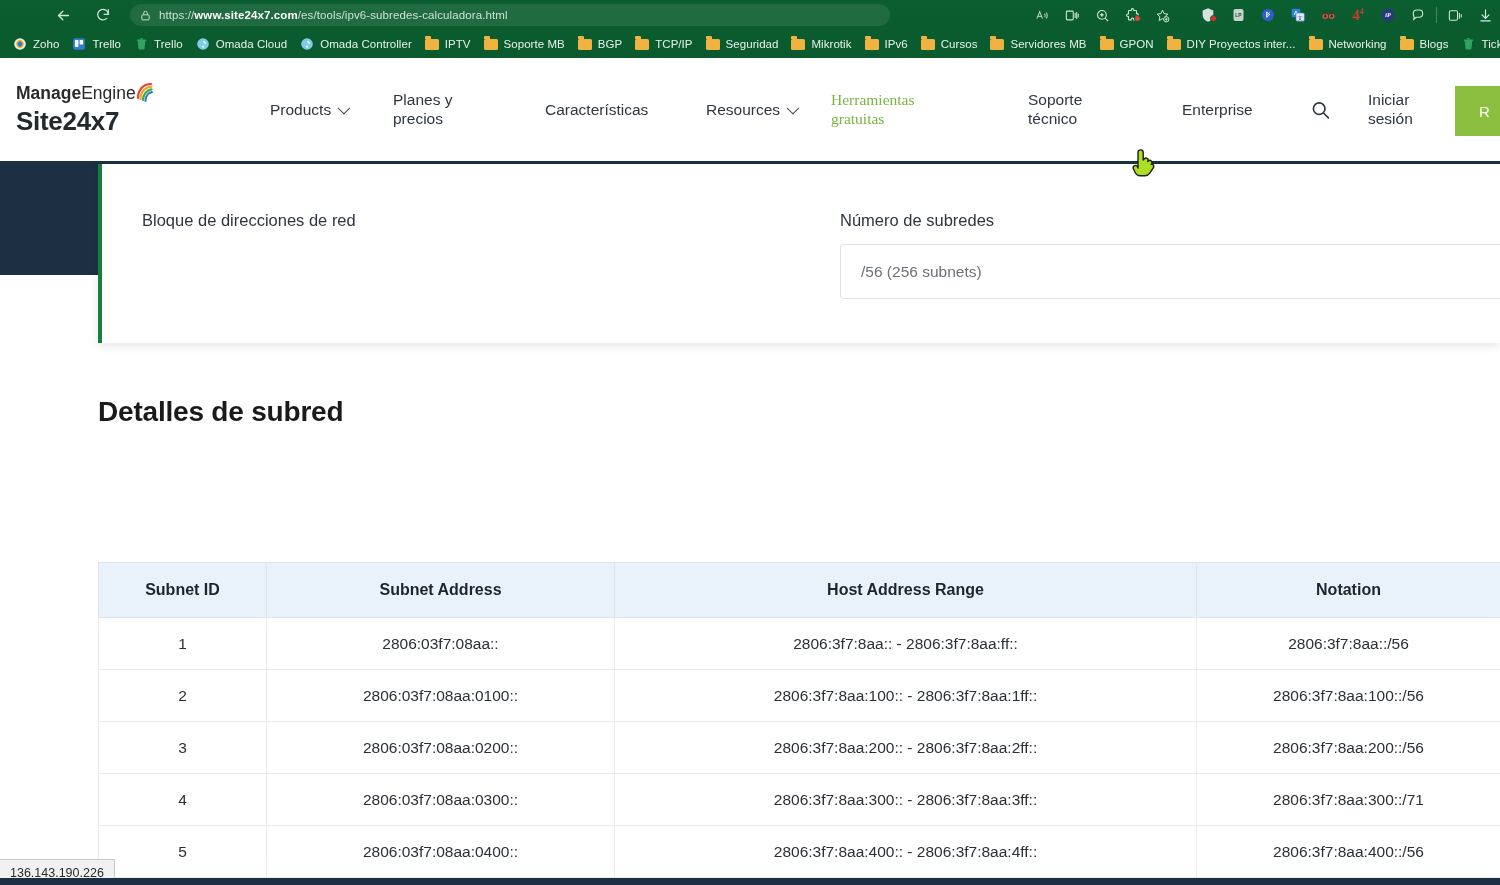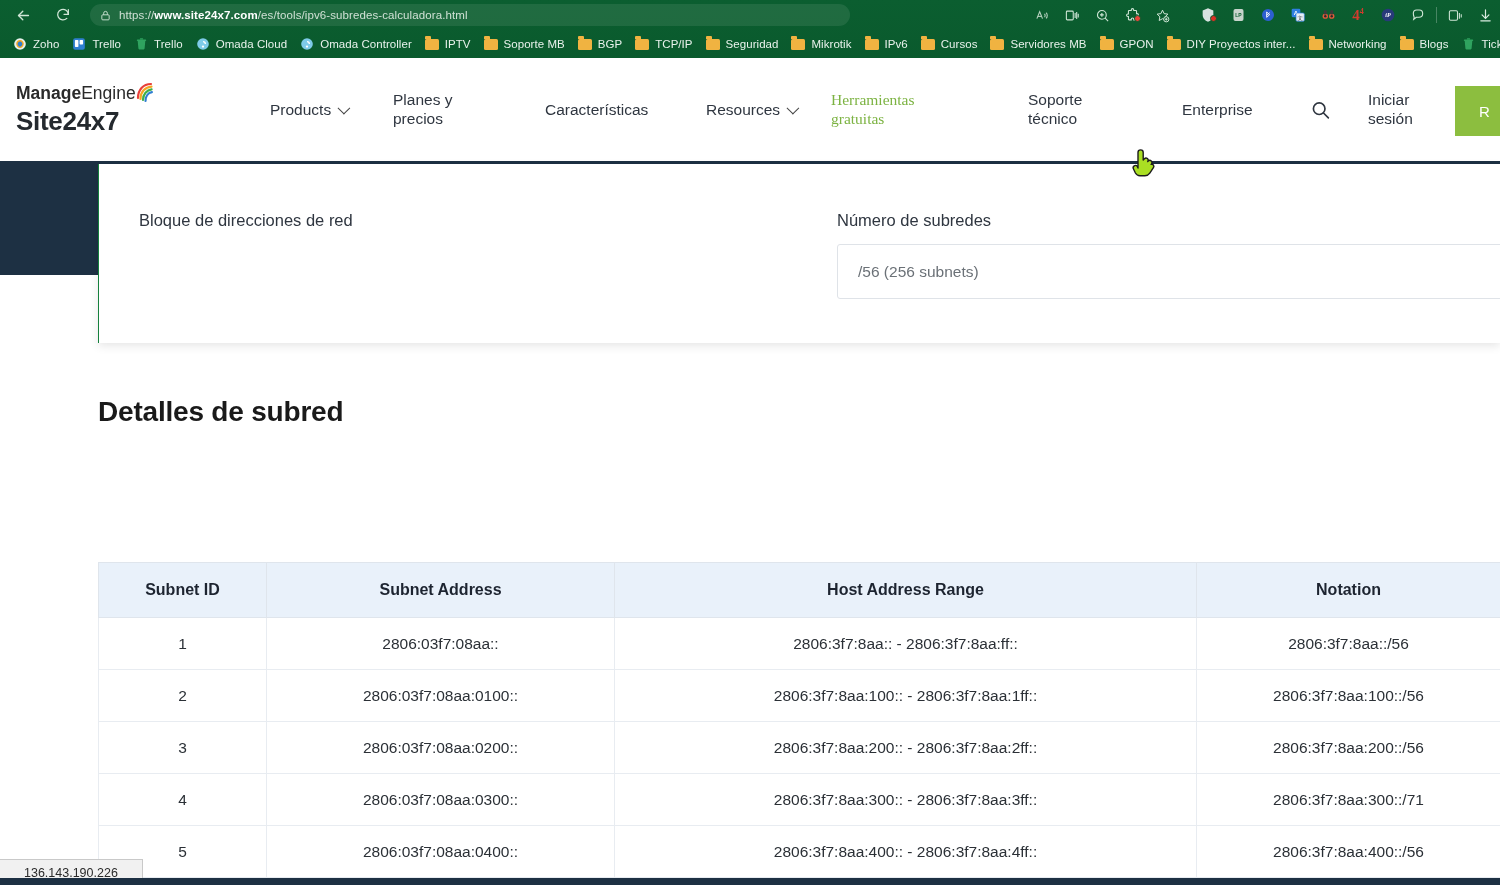--- a/index.html
+++ b/index.html
@@ -15,20 +15,21 @@
     position: absolute; top: 0; left: 0;
     width: 1500px; height: 58px;
     background: #0a5c2e;
     background: linear-gradient(#0b5e30, #0a5a2d);
   }
   #toolbar-row {
     position: relative;
     height: 30px;
     display: flex;
     align-items: center;
+    padding-left: 40px;
   }
   .nav-btn {
     width: 30px; height: 24px;
     display: flex; align-items: center; justify-content: center;
     color: #cfe6d6;
     flex: 0 0 auto;
   }
   #back-btn { margin-left: 8px; }
   #reload-btn { margin-left: 10px; }
   #omnibox {
@@ -228,21 +229,21 @@
     left: 0; top: 0;
     width: 98px; height: 111px;
     background: #1d3043;
   }
   #form-card {
     position: absolute;
     left: 98px; top: 0;
     width: 1402px; height: 179px;
     background: #ffffff;
     box-shadow: 0 3px 9px rgba(0,0,0,0.10);
-    border-left: 1px solid #15803d;
+    border-left: 4px solid #15803d;
   }
   .field-group { position: absolute; top: 47px; }
   #fg-network { left: 40px; width: 686px; }
   #fg-subnets { left: 738px; width: 762px; }
   .field-label {
     font-size: 16.5px;
     color: #2f3640;
     margin-bottom: 14px;
   }
   .field-input {
@@ -297,21 +298,21 @@
   .col-not { width: 304px; }
 
   #status-bar {
     position: absolute;
     left: 0; bottom: 0;
     height: 26px;
     background: #f1f1f1;
     border: 1px solid #c9c9c9;
     border-left: none; border-bottom: none;
     display: flex; align-items: center;
-    padding: 0 24px;
+    padding: 0 10px;
     font-size: 12.5px;
     color: #2b2b2b;
     z-index: 40;
   }
   #taskbar-strip {
     position: absolute;
     left: 0; bottom: 0;
     width: 1500px; height: 7px;
     background: #1d3043;
     z-index: 45;

